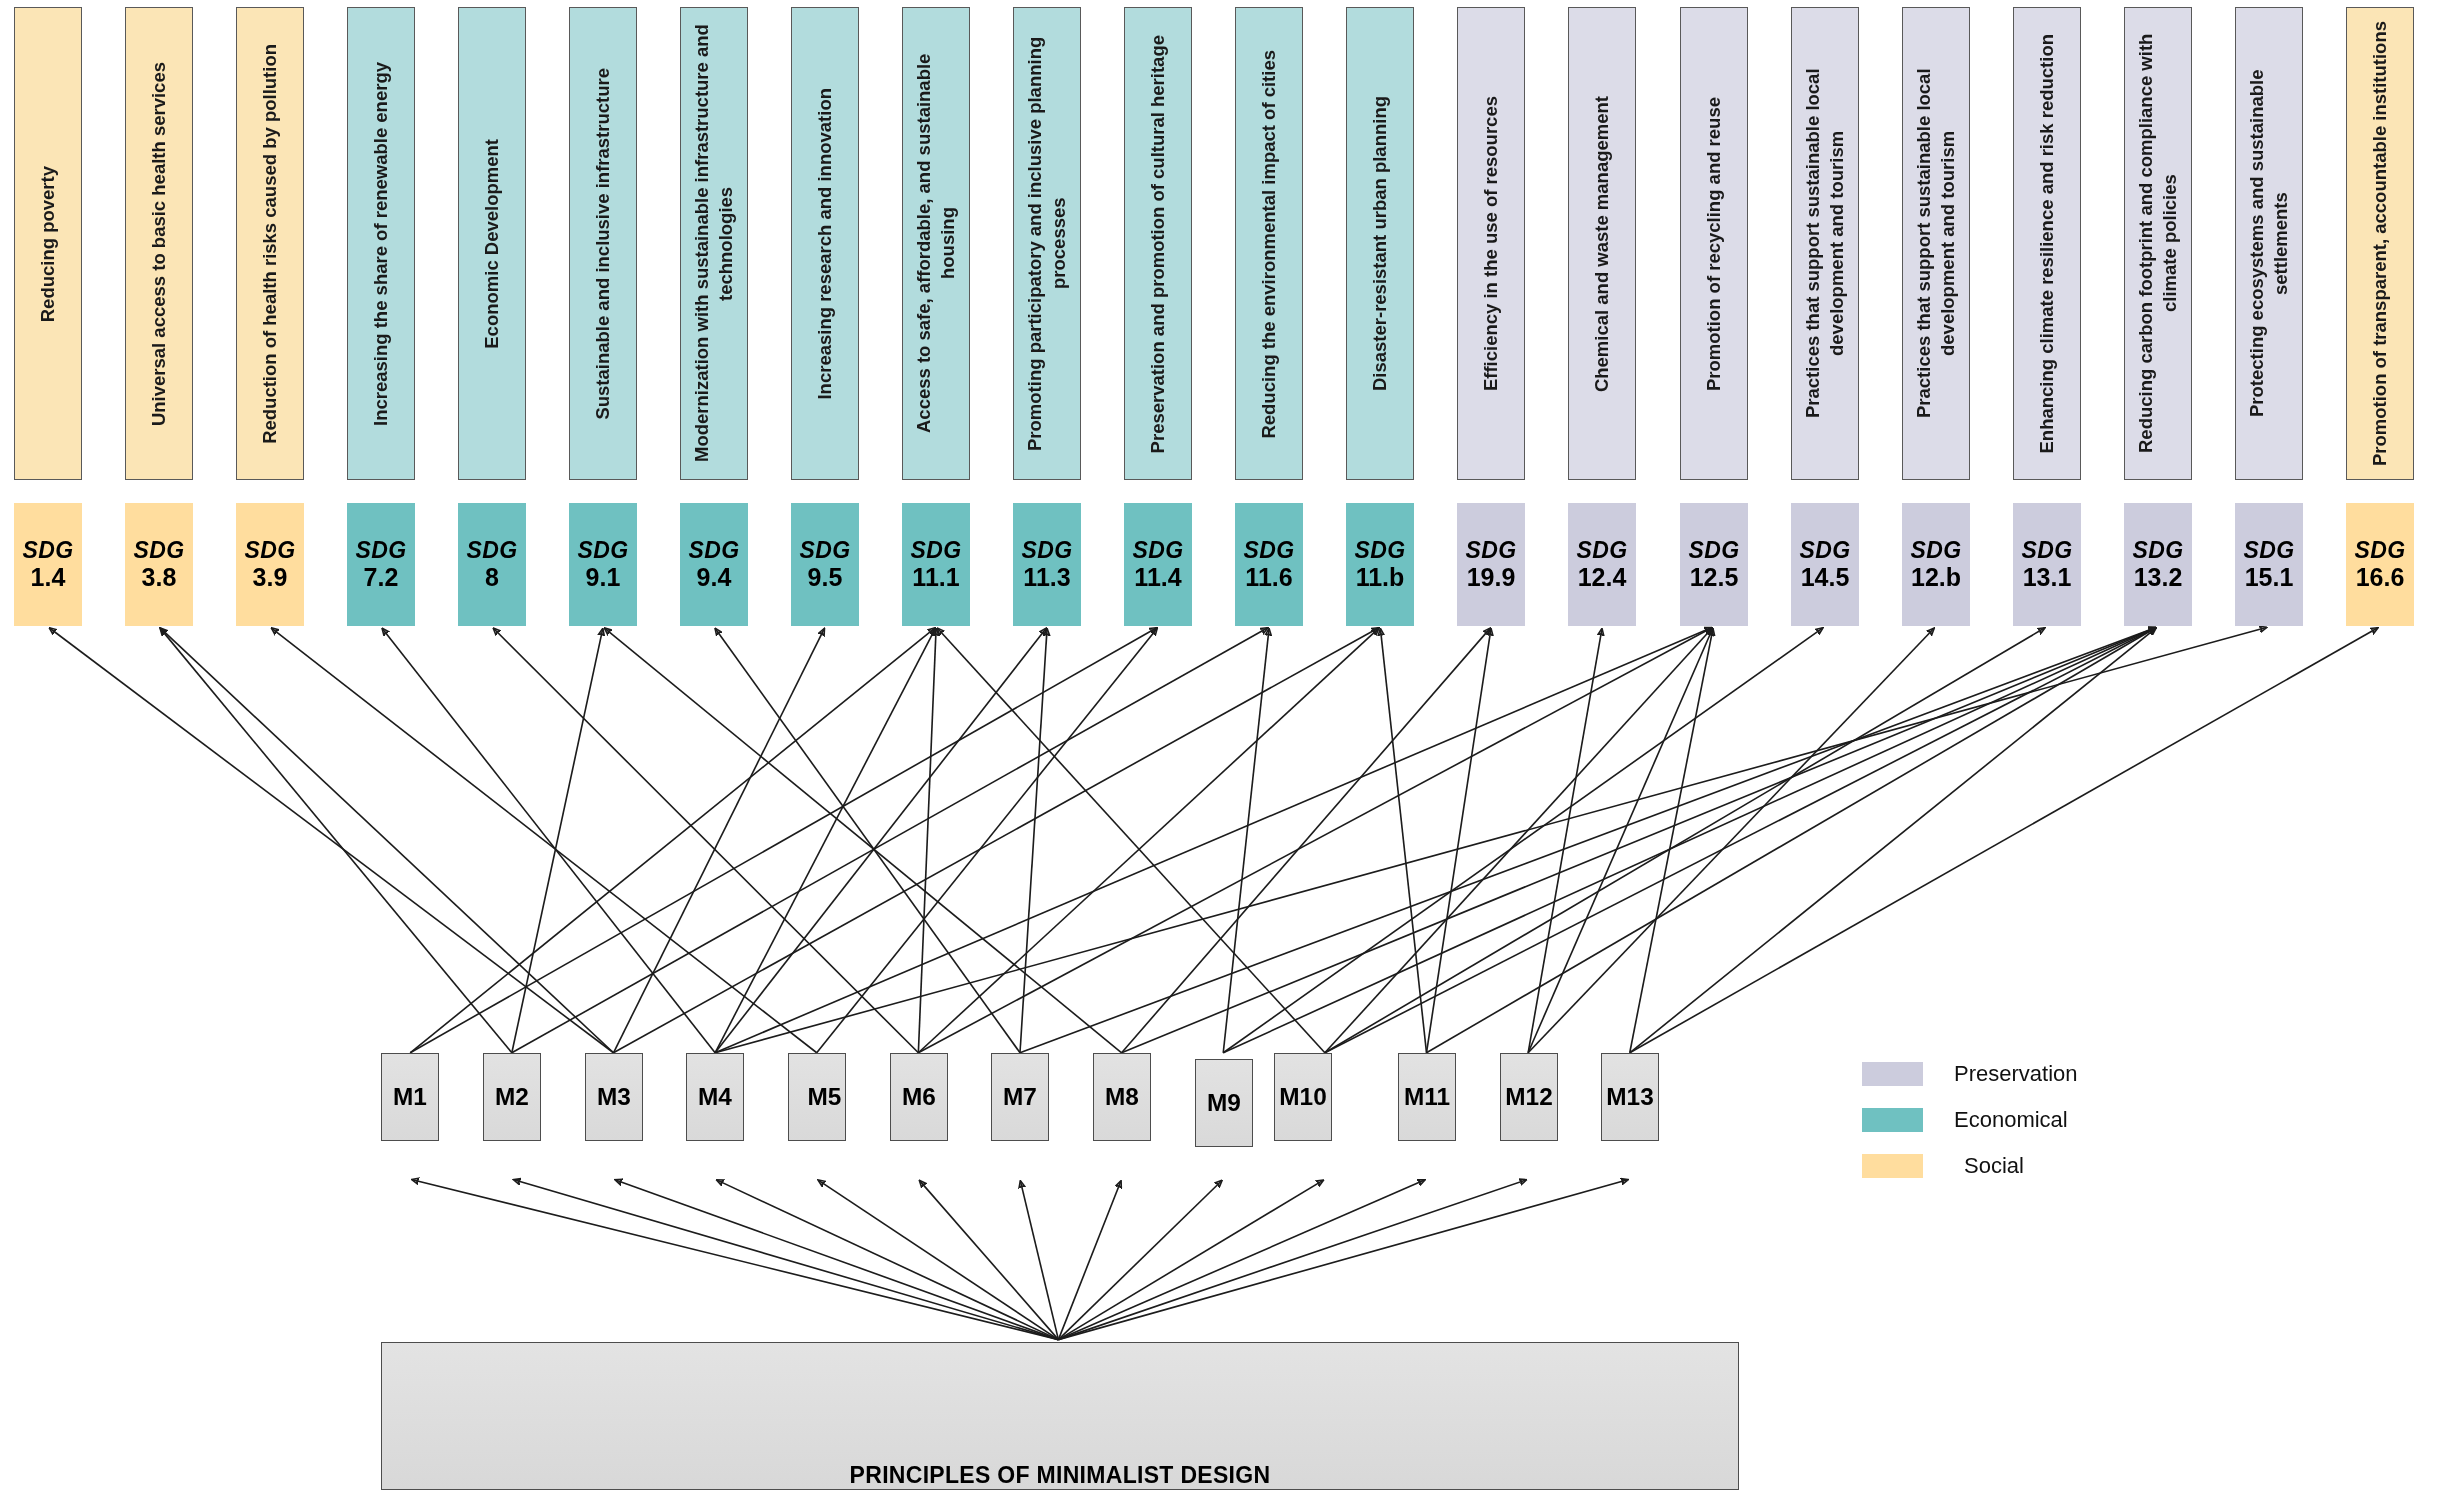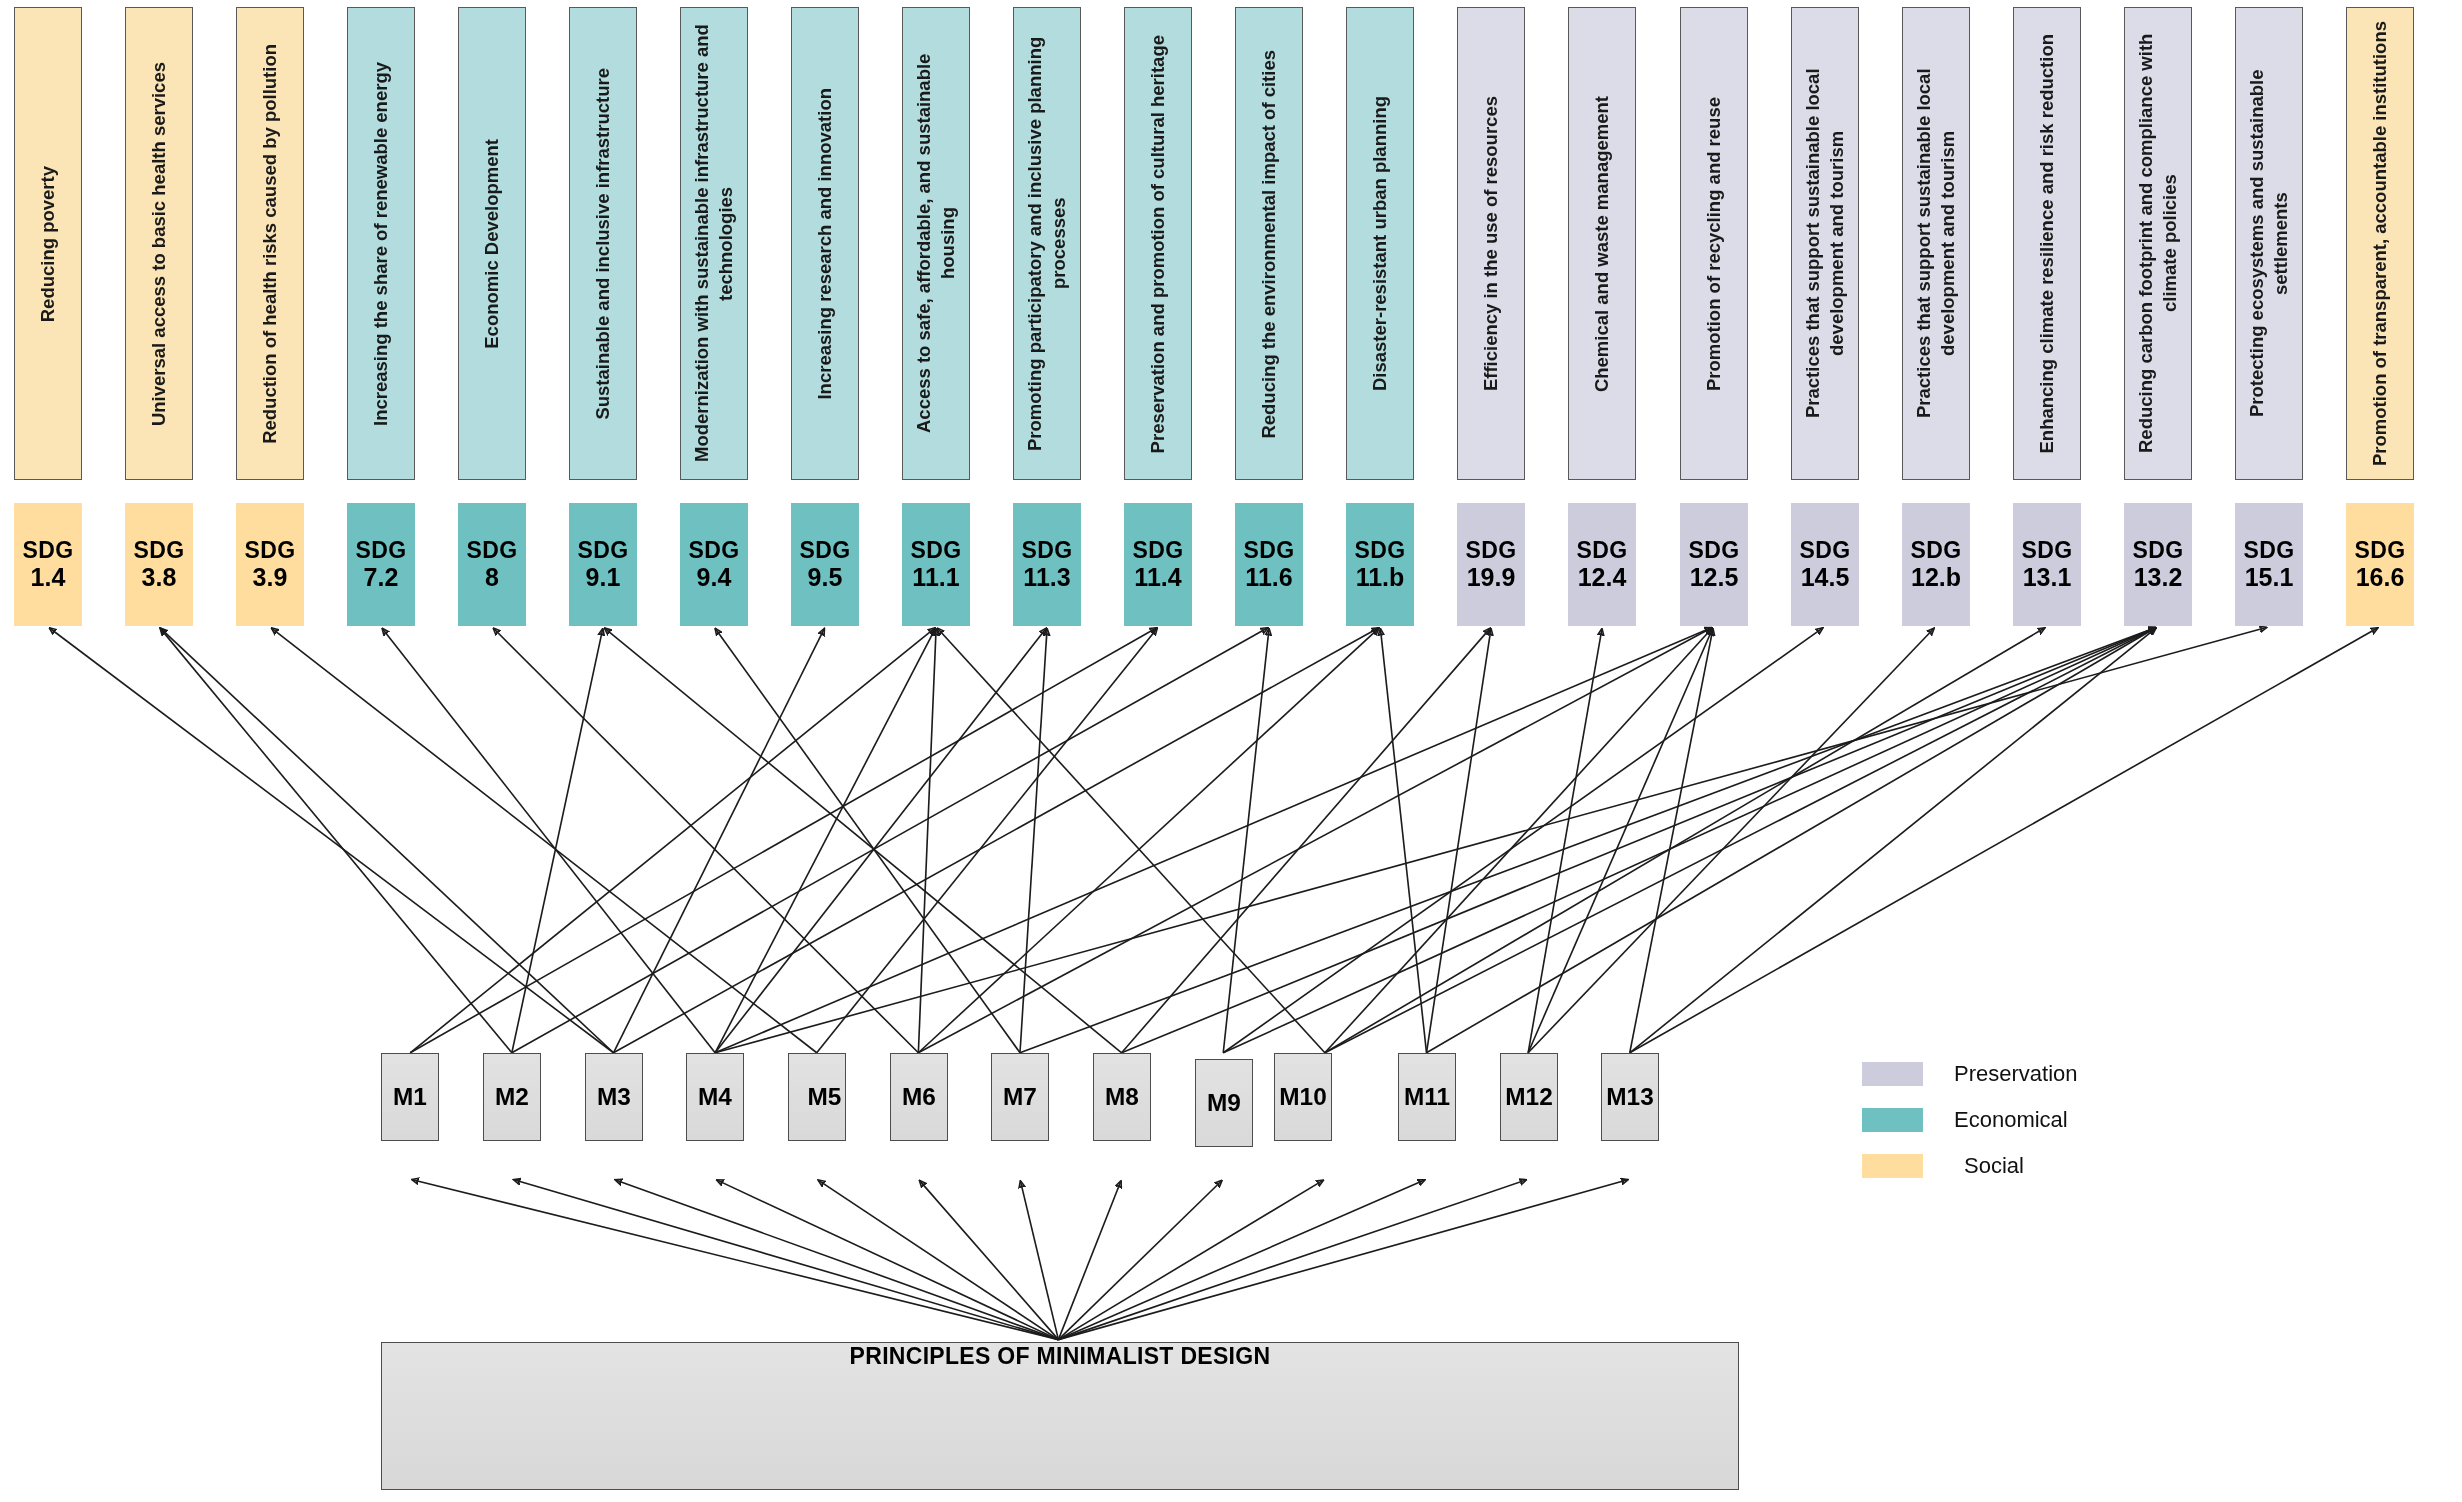--- a/index.html
+++ b/index.html
@@ -15,35 +15,35 @@
   .desc .txt{
         writing-mode:vertical-rl;transform:rotate(180deg);
         text-align:center;line-height:1.28;
         font-size:18.5px;font-weight:600;color:#1a1a1a;
         max-height:455px;white-space:normal;padding:3px 0;}
 
   
   .sdg{position:absolute;top:503px;height:123px;
        display:flex;flex-direction:column;align-items:center;justify-content:center;
        box-sizing:border-box;}
-  .sdg .k{font-size:23px;font-weight:bold;color:#000;line-height:1.12;letter-spacing:0.4px;}
+  .sdg .k{font-size:23px;font-weight:bold;color:#000;line-height:1.12;letter-spacing:0.4px;font-style:italic;}
   .sdg .v{font-size:25px;font-weight:bold;color:#000;line-height:1.12;}
 
   
   .mbox{position:absolute;top:1053px;width:58px;height:88px;
         background:linear-gradient(180deg,#e2e2e2,#d9d9d9);
         border:1.5px solid #4d4d4d;box-sizing:border-box;
         display:flex;align-items:center;justify-content:center;
         font-size:24.4px;font-weight:bold;color:#000;}
 
   
   #root{position:absolute;left:381px;top:1342px;width:1358px;height:148px;
         background:linear-gradient(180deg,#e3e3e3,#d8d8d8);
         border:1.5px solid #4d4d4d;box-sizing:border-box;
-        display:flex;align-items:flex-start;justify-content:center;
+        display:flex;align-items:flex-end;justify-content:center;
         font-size:23px;font-weight:bold;letter-spacing:0.3px;color:#000;}
 
   
   #legend{position:absolute;left:1862px;top:1051px;width:414px;}
   .lrow{display:flex;align-items:center;height:46px;}
   .lsw{width:61px;height:24px;flex:0 0 auto;}
   .llb{margin-left:31px;font-size:22px;color:#111;}
   .lrow.soc .llb{margin-left:41px;}
 
   

